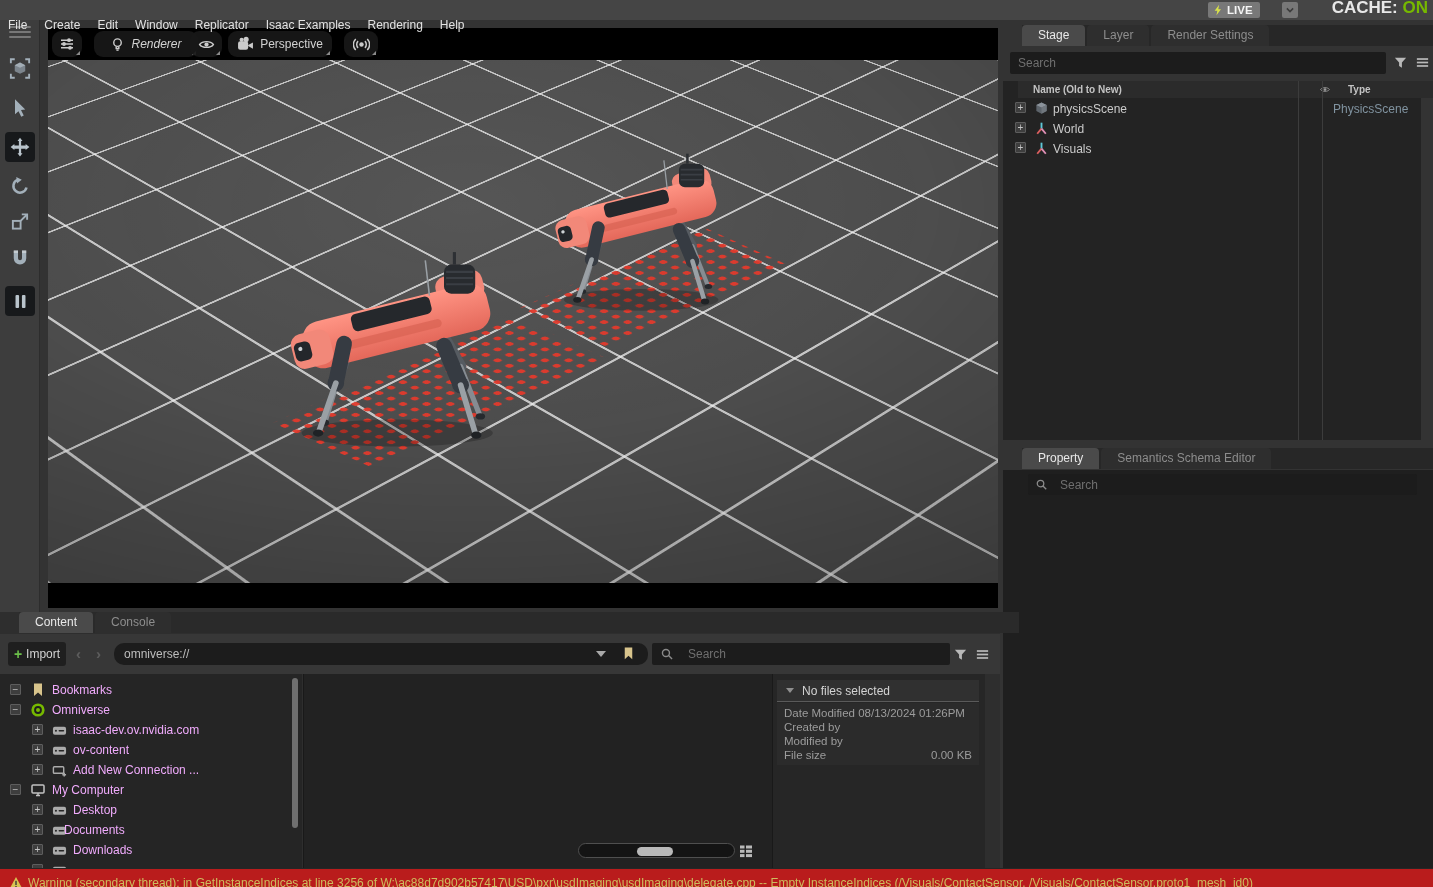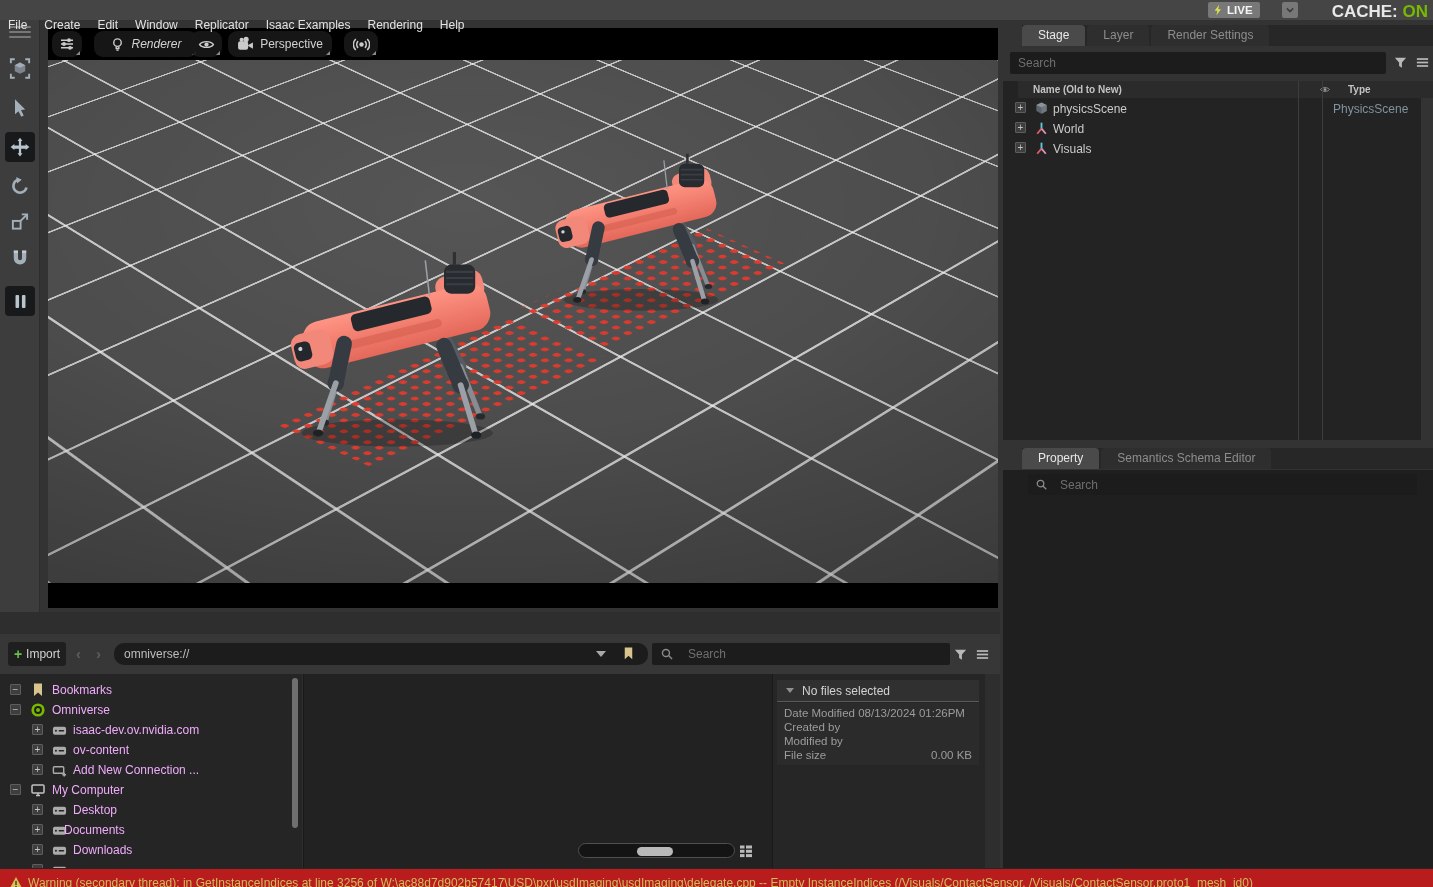--- a/index.html
+++ b/index.html
@@ -4,21 +4,21 @@
 <style>
   * { margin:0; padding:0; box-sizing:border-box; }
   html,body { width:1433px; height:887px; overflow:hidden; background:#333; 
               font-family:"Liberation Sans", sans-serif; }
   .abs { position:absolute; }
 
   
   .menubar { position:absolute; top:0; left:0; width:1433px; height:20px; background:#454545; z-index:40; }
   .menu-items { position:absolute; left:8px; top:0; height:20px; display:flex; gap:17px; align-items:center; }
   .menu-item { font-size:12px; color:#e2e2e2; white-space:nowrap; cursor:default;margin-top:29px; }
-  .menu-right { position:absolute; right:5px; top:2px; height:16px; display:flex; gap:22px; align-items:flex-start;padding-left:40px; }
+  .menu-right { position:absolute; right:5px; top:2px; height:16px; display:flex; gap:22px; align-items:flex-end;padding-left:40px; }
   .live-btn { height:16px; background:#787878; border-radius:2px; display:flex; align-items:center; gap:3px; padding:0 7px 0 4px; }
   .live-btn span { font-size:11.5px; font-weight:bold; color:#f5f5f5; }
   .live-chev { width:16px; height:16px; background:#787878; border-radius:2px; display:flex; align-items:center; justify-content:center; }
   .cache { font-size:17px; font-weight:bold; color:#e8e8e8; margin-left:12px; }
   .cache b { color:#76b900; }
 
   
   .ltoolbar { position:absolute; left:0; top:20px; width:40px; height:592px; background:#3d3d3d; border-right:1px solid #2d2d2d; z-index:30; }
   .ltool { position:absolute; left:50%; transform:translateX(-50%); color:#a3b0ba; }
   .tool-box { position:absolute; left:5px; width:30px; height:30px; background:#17191b; border-radius:4px; display:flex; align-items:center; justify-content:center; color:#b9c4cc; }
@@ -420,20 +420,24 @@
   <div class="prop-body"></div>
   <div class="abs" style="left:25px; top:449px; width:389px; height:21px; background:#1c1c1c; border-radius:2px;">
     <svg class="abs" style="left:7px; top:4px; color:#8a8a8a" width="13" height="13">
         <use href="#i-mag"></use>
       </svg>
     <input class="searchbox" style="position: absolute; left: 24px; top: 0px; width: 350px; height: 21px; background: transparent;" placeholder="Search">
   </div>
 </div>
 
 <div class="cpanel">
+  <div class="tabbar" style="top:0; background:#2a2a2a;">
+    <div class="tab active">Content</div>
+    <div class="tab">Console</div>
+  </div>
   <div class="ctoolbar">
     <div class="import-btn">
       <i>+</i>
       <span>Import</span>
     </div>
     <span class="navchev" style="left:76px;">‹</span>
     <span class="navchev" style="left:96px;">›</span>
     <div class="pathwrap">
       <input value="omniverse://" style="">
       <div class="tri-down abs" style="right:42px; top:8px;"></div>

